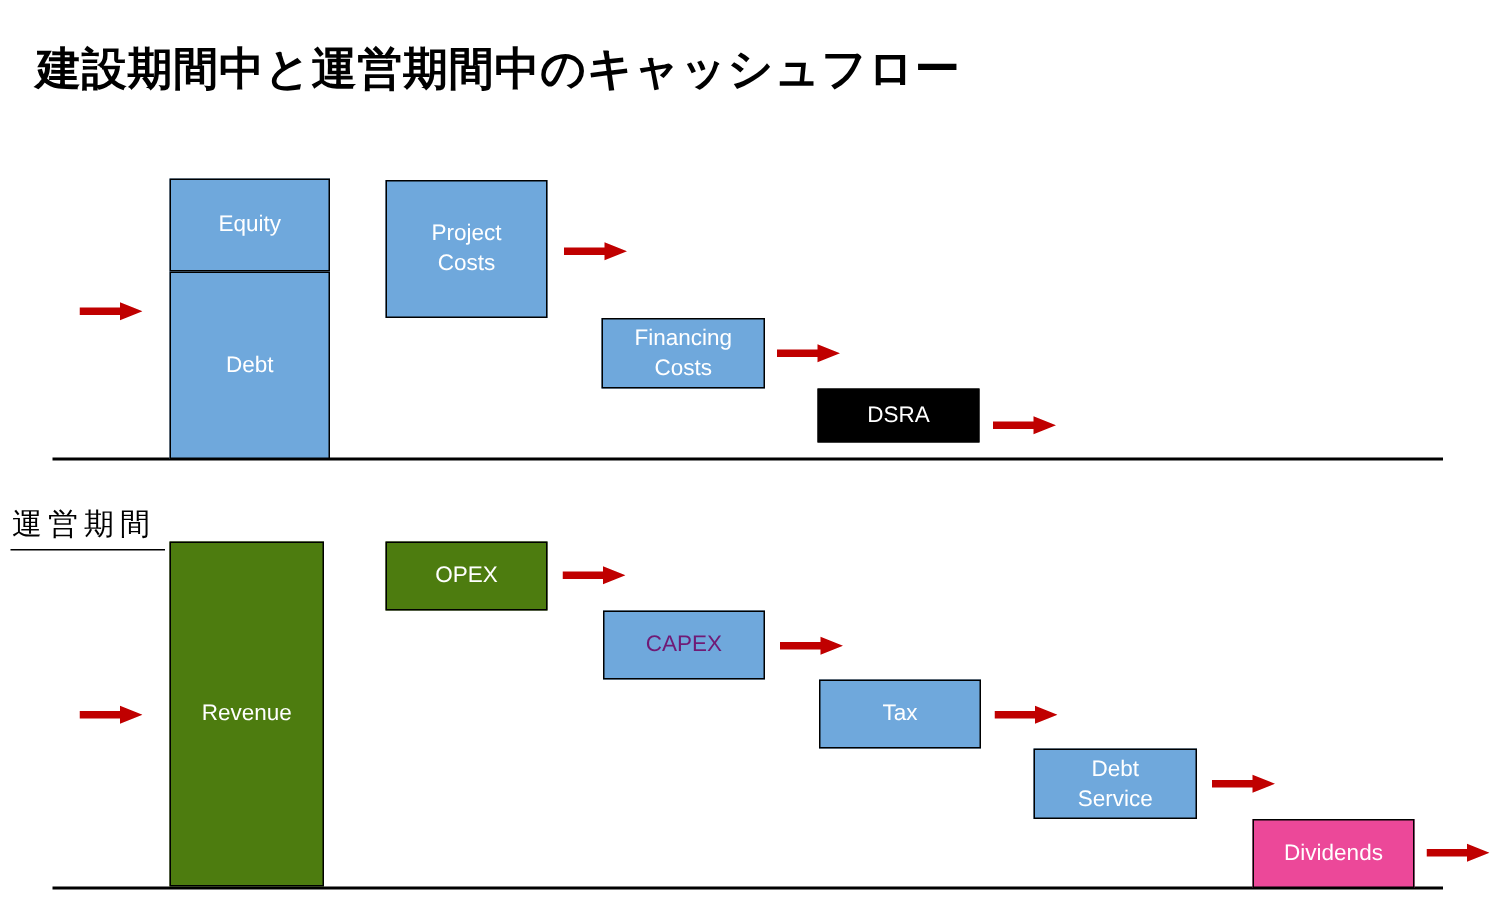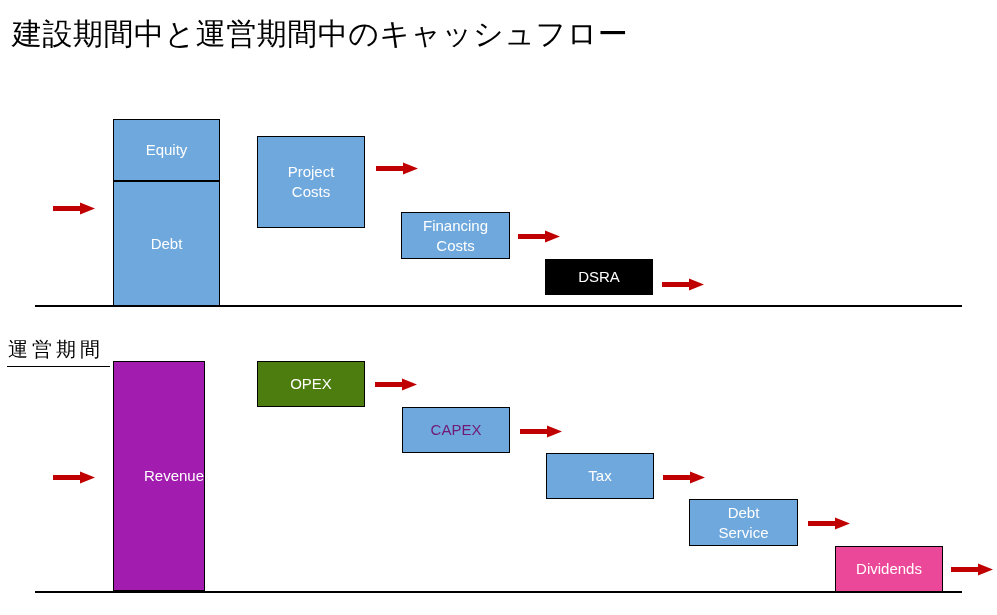--- a/index.html
+++ b/index.html
@@ -1,22 +1,22 @@
 <!DOCTYPE html>
 <html><head>
 <meta charset="utf-8">
 <style>
   html,body{margin:0;padding:0;background:#ffffff;}
   body{font-family:"Liberation Sans","DejaVu Sans",sans-serif;}
   .canvas{
     position:relative;width:997px;height:615px;background:#ffffff;overflow:hidden;
   }
   .title{
-    position:absolute;left:8px;top:10px;margin:4px;
-    font-size:30px;font-weight:normal;color:#000000;letter-spacing:0.5px;
+    position:absolute;left:8px;top:10px;margin:16px;
+    font-size:30px;font-weight:bold;color:#000000;letter-spacing:0.5px;
     white-space:nowrap;
   }
   .section-label{
     position:absolute;left:7px;
     font-size:20px;font-weight:normal;color:#000000;letter-spacing:4px;
     border-bottom:1.5px solid #000000;padding:0 6px 3px 1px;
     white-space:nowrap;
   }
   #label-0{top:85px;}
   #label-1{top:324px;margin-top:12px;}
@@ -39,21 +39,21 @@
       <div class="baseline" style="left: 35px; top: 305px; width: 927px; background: rgb(0, 0, 0);"></div>
       <span class="flow-arrow" style="left: 53px; top: 201px;"><svg width="42" height="13" viewBox="0 0 42 13" xmlns="http://www.w3.org/2000/svg">
           <path d="M0 4 H27 V0.5 L42 6.5 L27 12.5 V9 H0 Z" fill="#C00000"></path>
         </svg></span>
       <div class="flow-box" style="left: 113px; top: 119px; width: 107px; height: 62px; background: rgb(111, 168, 220); border-color: rgb(0, 0, 0); color: rgb(255, 255, 255);">
         <div>Equity</div>
       </div>
       <div class="flow-box" style="left: 113px; top: 181px; width: 107px; height: 125px; background: rgb(111, 168, 220); border-color: rgb(0, 0, 0); color: rgb(255, 255, 255);">
         <div>Debt</div>
       </div>
-      <div class="flow-box" style="left: 257px; top: 136px; width: 108px; height: 92px; background: rgb(111, 168, 220); border-color: rgb(0, 0, 0); color: rgb(255, 255, 255);">
+      <div class="flow-box" style="left: 257px; top: 120px; width: 108px; height: 92px; background: rgb(111, 168, 220); border-color: rgb(0, 0, 0); color: rgb(255, 255, 255);">
         <div>Project</div>
         <div>Costs</div>
       </div>
       <div class="flow-box" style="left: 401px; top: 212px; width: 109px; height: 47px; background: rgb(111, 168, 220); border-color: rgb(0, 0, 0); color: rgb(255, 255, 255);">
         <div>Financing</div>
         <div>Costs</div>
       </div>
       <div class="flow-box" style="left: 545px; top: 259px; width: 108px; height: 36px; background: #000000; border-color: rgb(0, 0, 0); color: rgb(255, 255, 255);">
         <div>DSRA</div>
       </div>
@@ -63,21 +63,21 @@
       <span class="flow-arrow" style="left: 518px; top: 229px;"><svg width="42" height="13" viewBox="0 0 42 13" xmlns="http://www.w3.org/2000/svg">
           <path d="M0 4 H27 V0.5 L42 6.5 L27 12.5 V9 H0 Z" fill="#C00000"></path>
         </svg></span>
       <span class="flow-arrow" style="left: 662px; top: 277px;"><svg width="42" height="13" viewBox="0 0 42 13" xmlns="http://www.w3.org/2000/svg">
           <path d="M0 4 H27 V0.5 L42 6.5 L27 12.5 V9 H0 Z" fill="#C00000"></path>
         </svg></span>
       <div class="baseline" style="left: 35px; top: 591px; width: 927px; background: rgb(0, 0, 0);"></div>
       <span class="flow-arrow" style="left: 53px; top: 470px;"><svg width="42" height="13" viewBox="0 0 42 13" xmlns="http://www.w3.org/2000/svg">
           <path d="M0 4 H27 V0.5 L42 6.5 L27 12.5 V9 H0 Z" fill="#C00000"></path>
         </svg></span>
-      <div class="flow-box" style="left: 113px; top: 361px; width: 92px; height: 230px; background: #a21caf; border-color: rgb(0, 0, 0); color: rgb(255, 255, 255); align-items: flex-end;">
+      <div class="flow-box" style="left: 113px; top: 361px; width: 103px; height: 230px; background: #4d7c0f; border-color: rgb(0, 0, 0); color: rgb(255, 255, 255);">
         <div>Revenue</div>
       </div>
       <div class="flow-box" style="left: 257px; top: 361px; width: 108px; height: 46px; background: #4d7c0f; border-color: rgb(0, 0, 0); color: rgb(255, 255, 255);">
         <div>OPEX</div>
       </div>
       <div class="flow-box" style="left: 402px; top: 407px; width: 108px; height: 46px; background: rgb(111, 168, 220); border-color: rgb(0, 0, 0); color: #701a75;">
         <div>CAPEX</div>
       </div>
       <div class="flow-box" style="left: 546px; top: 453px; width: 108px; height: 46px; background: rgb(111, 168, 220); border-color: rgb(0, 0, 0); color: rgb(255, 255, 255);">
         <div>Tax</div>

